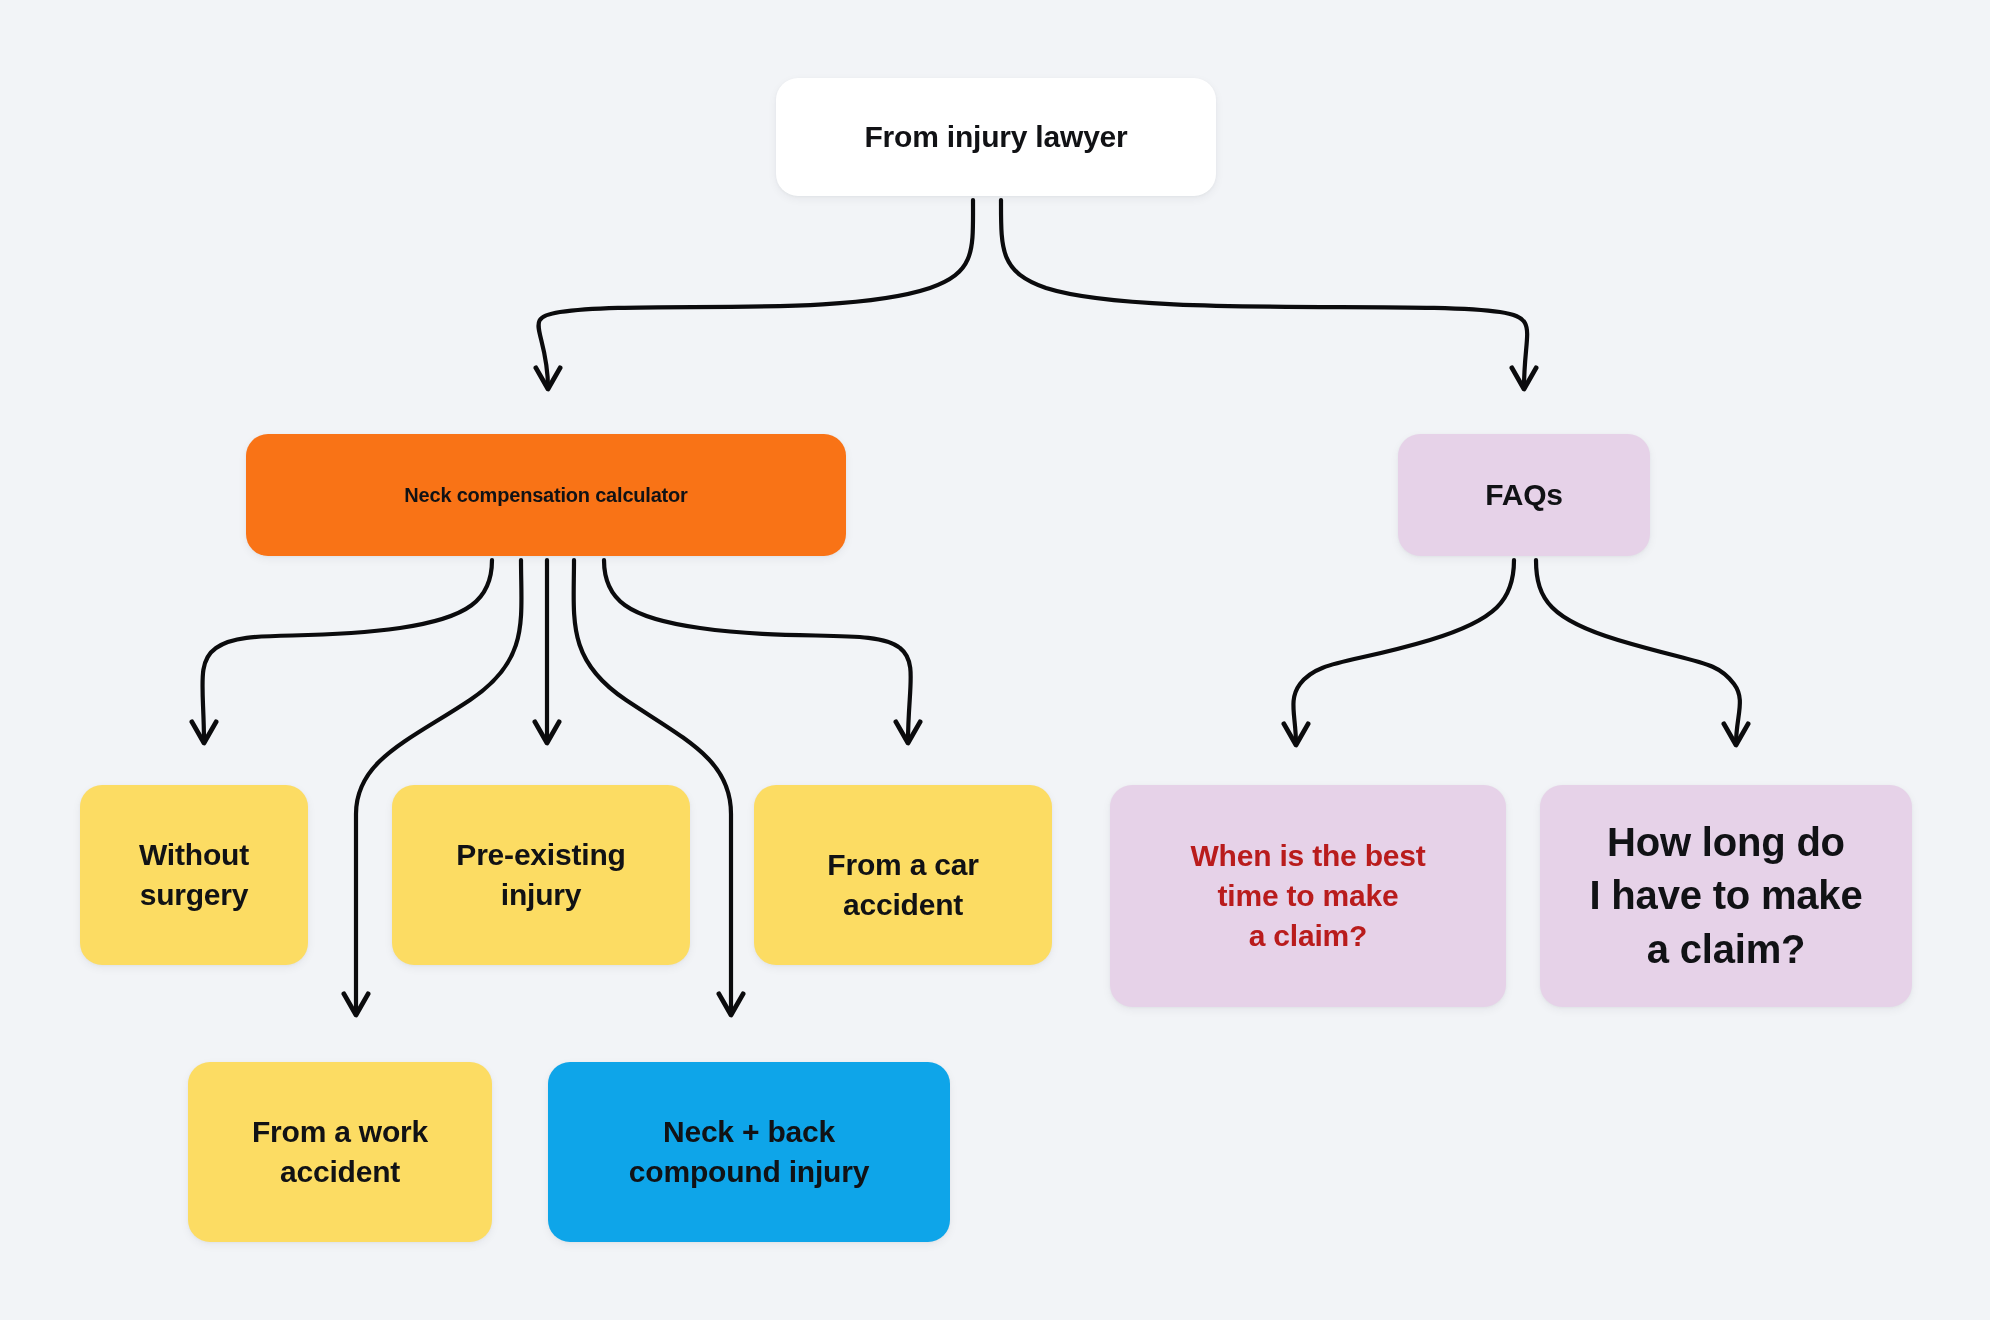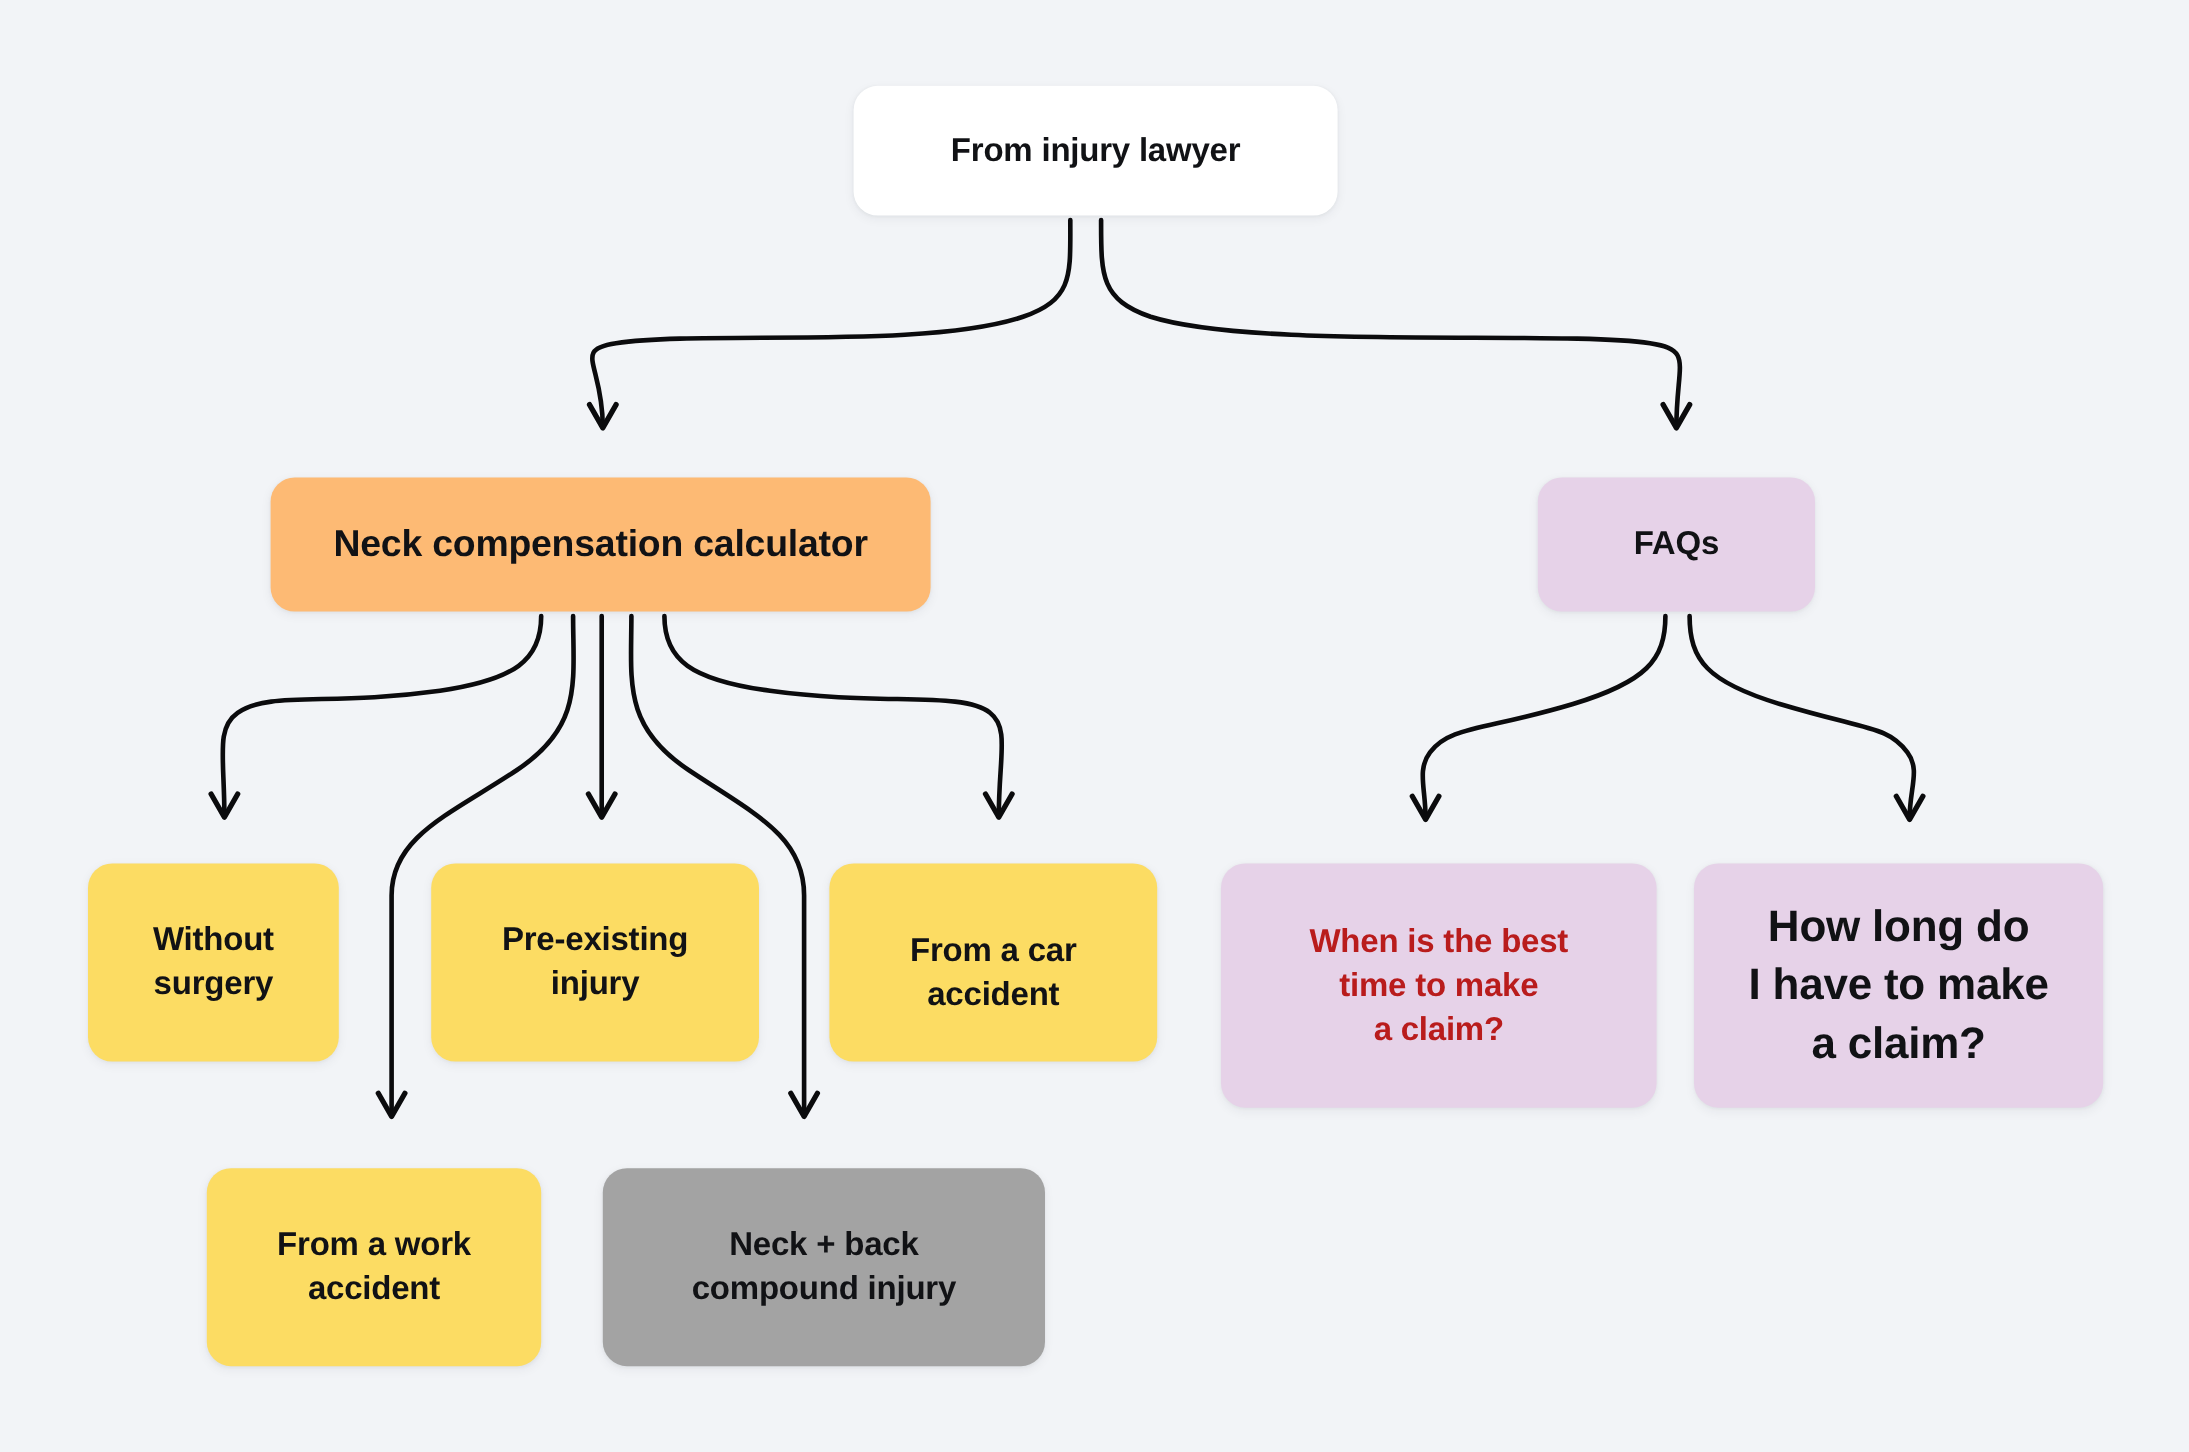--- a/index.html
+++ b/index.html
@@ -62,21 +62,21 @@
       <path d="M 574 560 C 574 620 566 660 626 700 C 686 740 731 760 731 814 L 731 1014" fill="none" stroke="#0b0b0d" stroke-width="4.2" stroke-linecap="round" marker-end="url(#arrowhead)"></path>
       <path d="M 604 560 C 604 600 628 618 700 628 C 800 642 876 628 900 648 C 918 662 908 688 908 742" fill="none" stroke="#0b0b0d" stroke-width="4.2" stroke-linecap="round" marker-end="url(#arrowhead)"></path>
       <path d="M 1514 560 C 1514 600 1496 620 1430 640 C 1350 664 1318 660 1300 684 C 1288 700 1296 716 1296 744" fill="none" stroke="#0b0b0d" stroke-width="4.2" stroke-linecap="round" marker-end="url(#arrowhead)"></path>
       <path d="M 1536 560 C 1536 600 1552 620 1618 640 C 1698 664 1716 660 1734 684 C 1746 700 1736 716 1736 744" fill="none" stroke="#0b0b0d" stroke-width="4.2" stroke-linecap="round" marker-end="url(#arrowhead)"></path>
     </svg>
 
   <div id="nodes">
       <div class="node node-root" style="left: 776px; top: 78px; width: 440px; height: 118px; font-size: 30px; background: rgb(255, 255, 255); color: rgb(17, 18, 21);">
         <span style="white-space: pre-line;">From injury lawyer</span>
       </div>
-      <div class="node node-yellow" style="left: 246px; top: 434px; width: 600px; height: 122px; font-size: 34px; background: #fdba74; color: rgb(17, 18, 21);">
+      <div class="node node-yellow" style="left: 246px; top: 434px; width: 600px; height: 122px; font-size: 20px; background: #f97316; color: rgb(17, 18, 21);">
         <span style="white-space: pre-line;">Neck compensation calculator</span>
       </div>
       <div class="node node-purple" style="left: 1398px; top: 434px; width: 252px; height: 122px; font-size: 30px; background: rgb(230, 210, 232); color: rgb(17, 18, 21);">
         <span style="white-space: pre-line;">FAQs</span>
       </div>
       <div class="node node-yellow" style="left: 80px; top: 785px; width: 228px; height: 180px; font-size: 30px; background: rgb(252, 220, 99); color: rgb(17, 18, 21);">
         <span style="white-space: pre-line;">Without
 surgery</span>
       </div>
       <div class="node node-yellow" style="left: 392px; top: 785px; width: 298px; height: 180px; font-size: 30px; background: rgb(252, 220, 99); color: rgb(17, 18, 21);">
@@ -94,19 +94,19 @@
       </div>
       <div class="node node-purple" style="left: 1540px; top: 785px; width: 372px; height: 222px; font-size: 40px; background: rgb(230, 210, 232); color: rgb(17, 18, 21);">
         <span style="white-space: pre-line;">How long do
 I have to make
 a claim?</span>
       </div>
       <div class="node node-yellow" style="left: 188px; top: 1062px; width: 304px; height: 180px; font-size: 30px; background: rgb(252, 220, 99); color: rgb(17, 18, 21);">
         <span style="white-space: pre-line;">From a work
 accident</span>
       </div>
-      <div class="node node-yellow" style="left: 548px; top: 1062px; width: 402px; height: 180px; font-size: 30px; background: #a3a3a3; color: rgb(17, 18, 21);">
+      <div class="node node-yellow" style="left: 548px; top: 1062px; width: 402px; height: 180px; font-size: 30px; background: #0ea5e9; color: rgb(17, 18, 21);">
         <span style="white-space: pre-line;">Neck + back
 compound injury</span>
       </div>
     </div>
 
 </div>
 
 </body></html>

